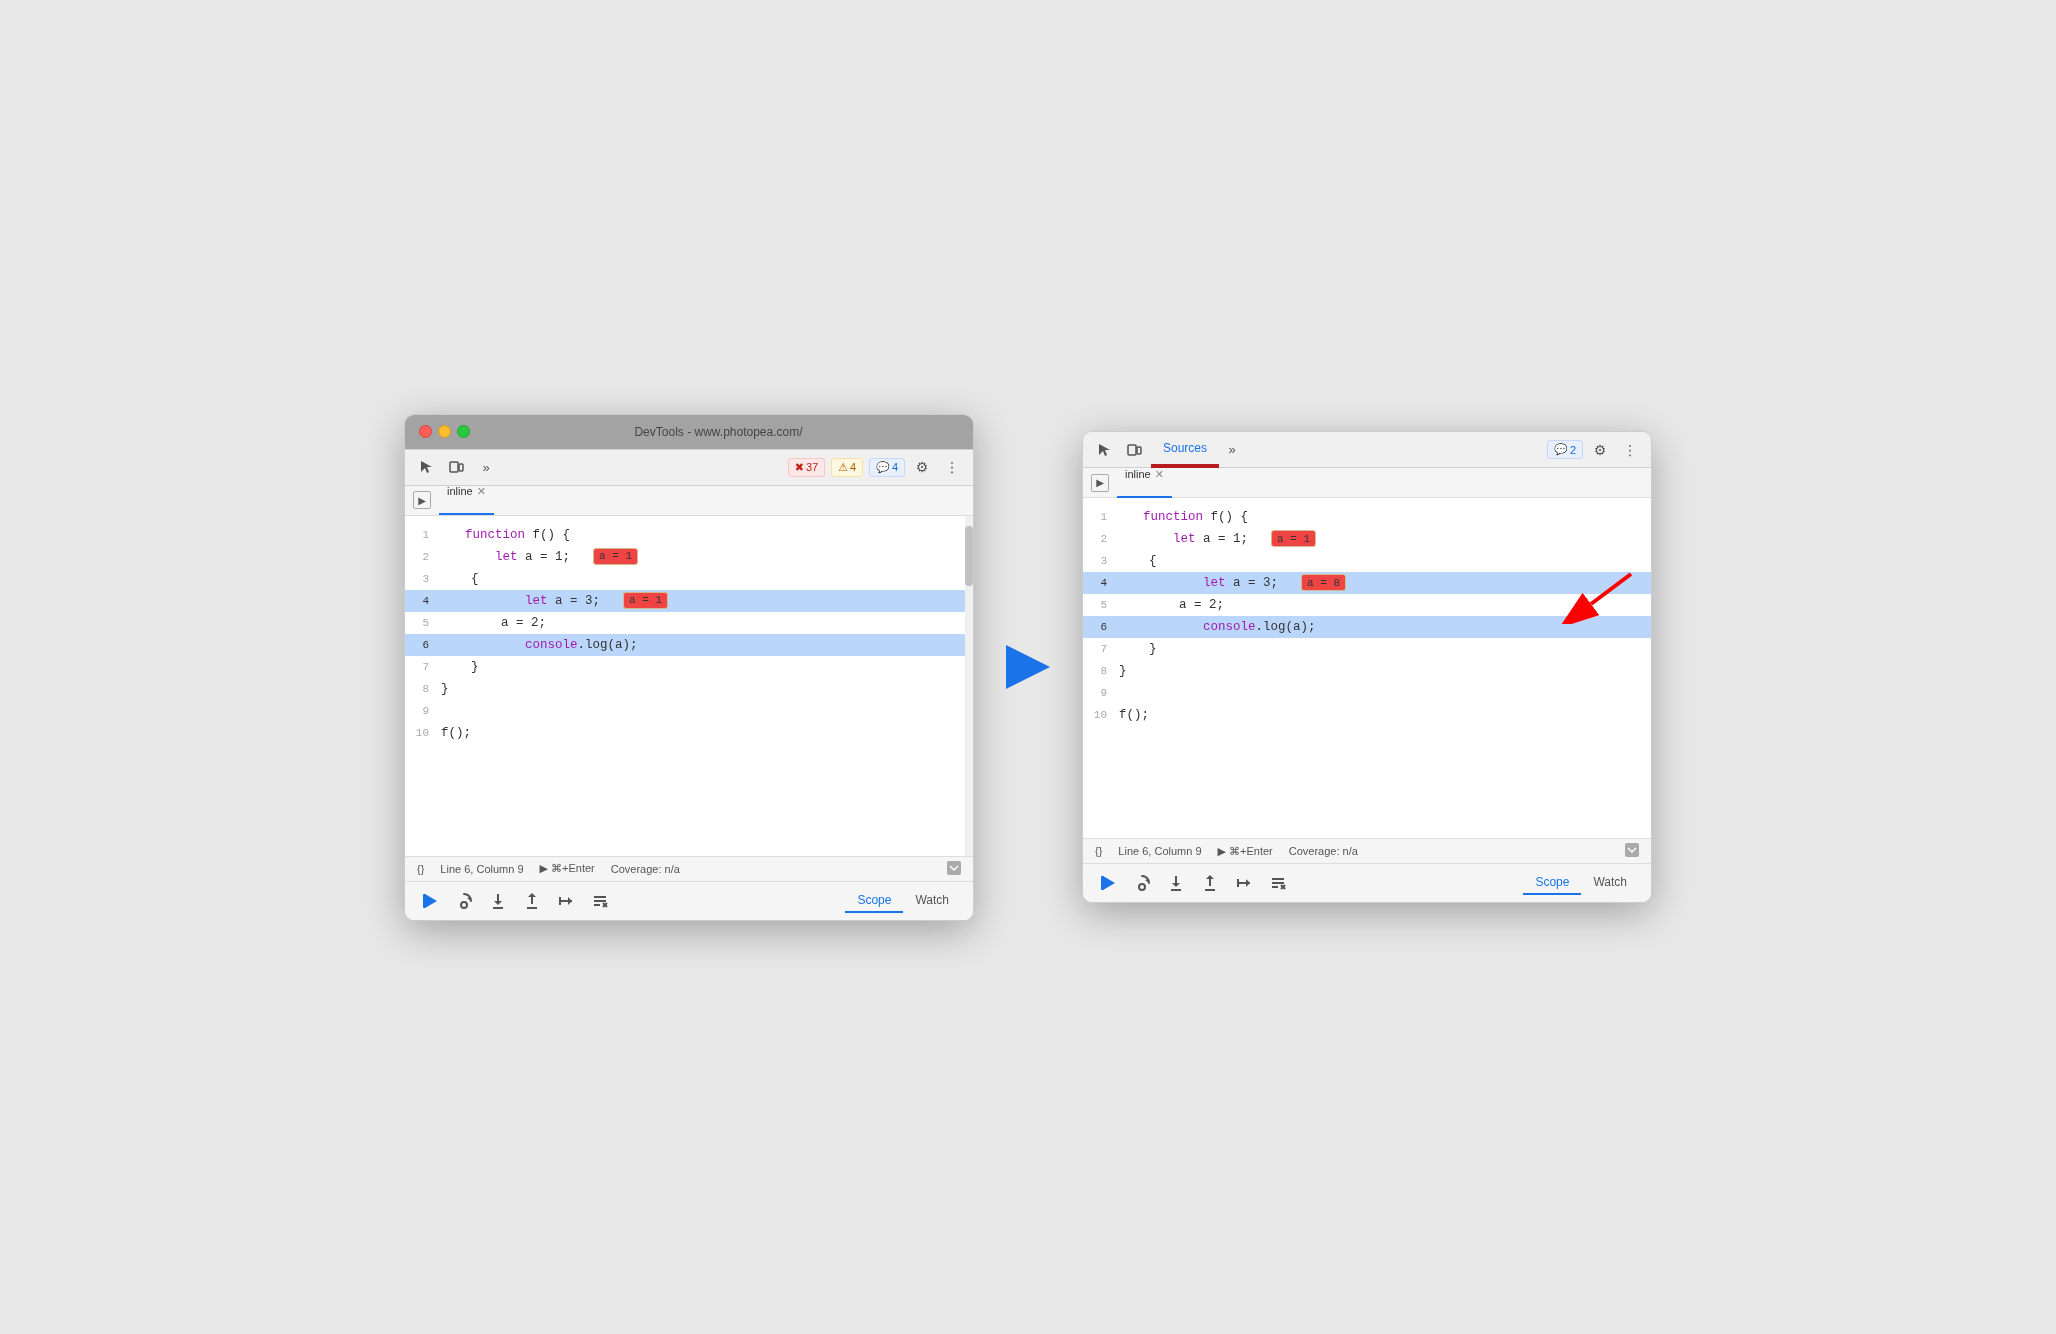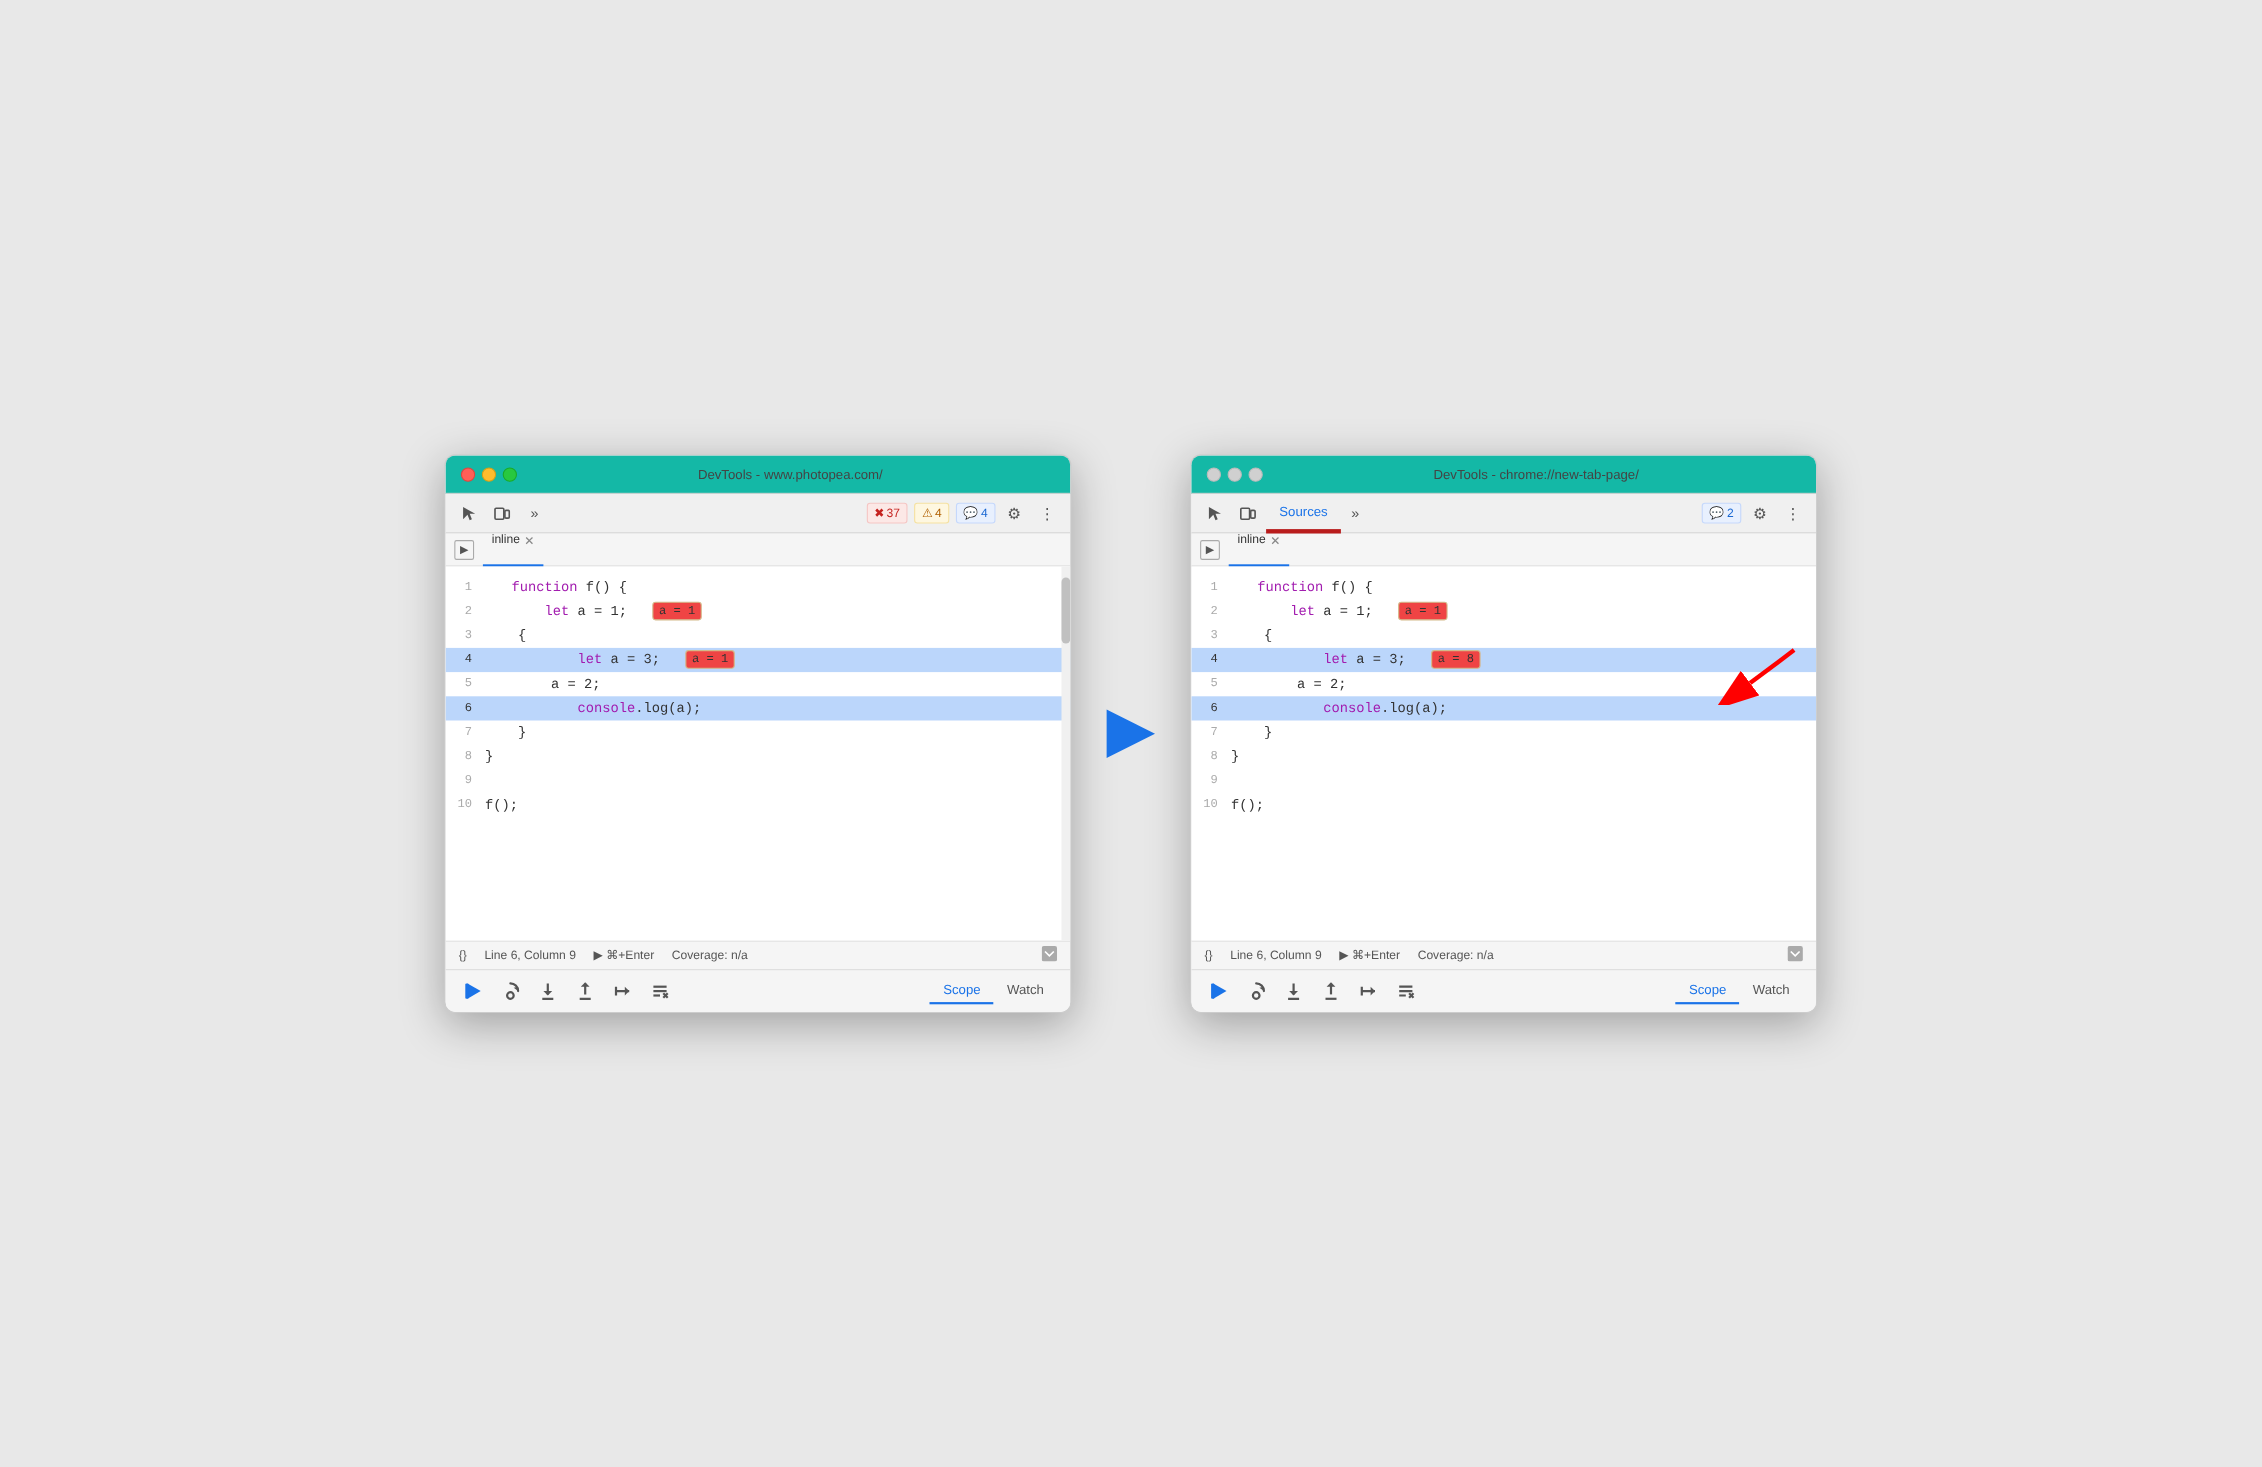--- a/index.html
+++ b/index.html
@@ -19,21 +19,21 @@
     }
     .devtools-window {
       background: #f5f5f5;
       border-radius: 10px;
       box-shadow: 0 10px 40px rgba(0,0,0,0.3);
       width: 570px;
       overflow: hidden;
       border: 1px solid #ccc;
     }
     .title-bar {
-      background: #14b8a6;
+      background: #a3a3a3;
       border-bottom: 1px solid #d0d0d0;
       padding: 10px 14px;
       display: flex;
       align-items: center;
       gap: 8px;
     }
     .traffic-lights {
       display: flex;
       gap: 6px;
     }
@@ -458,28 +458,20 @@
   </div>
 
   <div class="arrow-container">
     <div style="position:relative;">
       <div style="width:0;height:0;border-top:22px solid transparent;border-bottom:22px solid transparent;border-left:44px solid #1a73e8;"></div>
     </div>
   </div>
 
   <div class="devtools-window right-panel">
 
-    <div class="title-bar">
-      <div class="traffic-lights">
-        <div class="traffic-light tl-inactive"></div>
-        <div class="traffic-light tl-inactive"></div>
-        <div class="traffic-light tl-inactive"></div>
-      </div>
-      <div class="window-title">DevTools - chrome://new-tab-page/</div>
-    </div>
 
     <div class="devtools-toolbar">
       <div class="toolbar-icon">
         <svg width="16" height="16" viewBox="0 0 16 16" fill="none">
           <path d="M3 2L3 13L7 9L9 14L11 13L9 8L14 8Z" fill="#555"></path>
         </svg>
       </div>
       <div class="toolbar-icon">
         <svg width="16" height="16" viewBox="0 0 16 16" fill="none">
           <rect x="2" y="3" width="8" height="10" rx="1" stroke="#555" stroke-width="1.5" fill="none"></rect>

